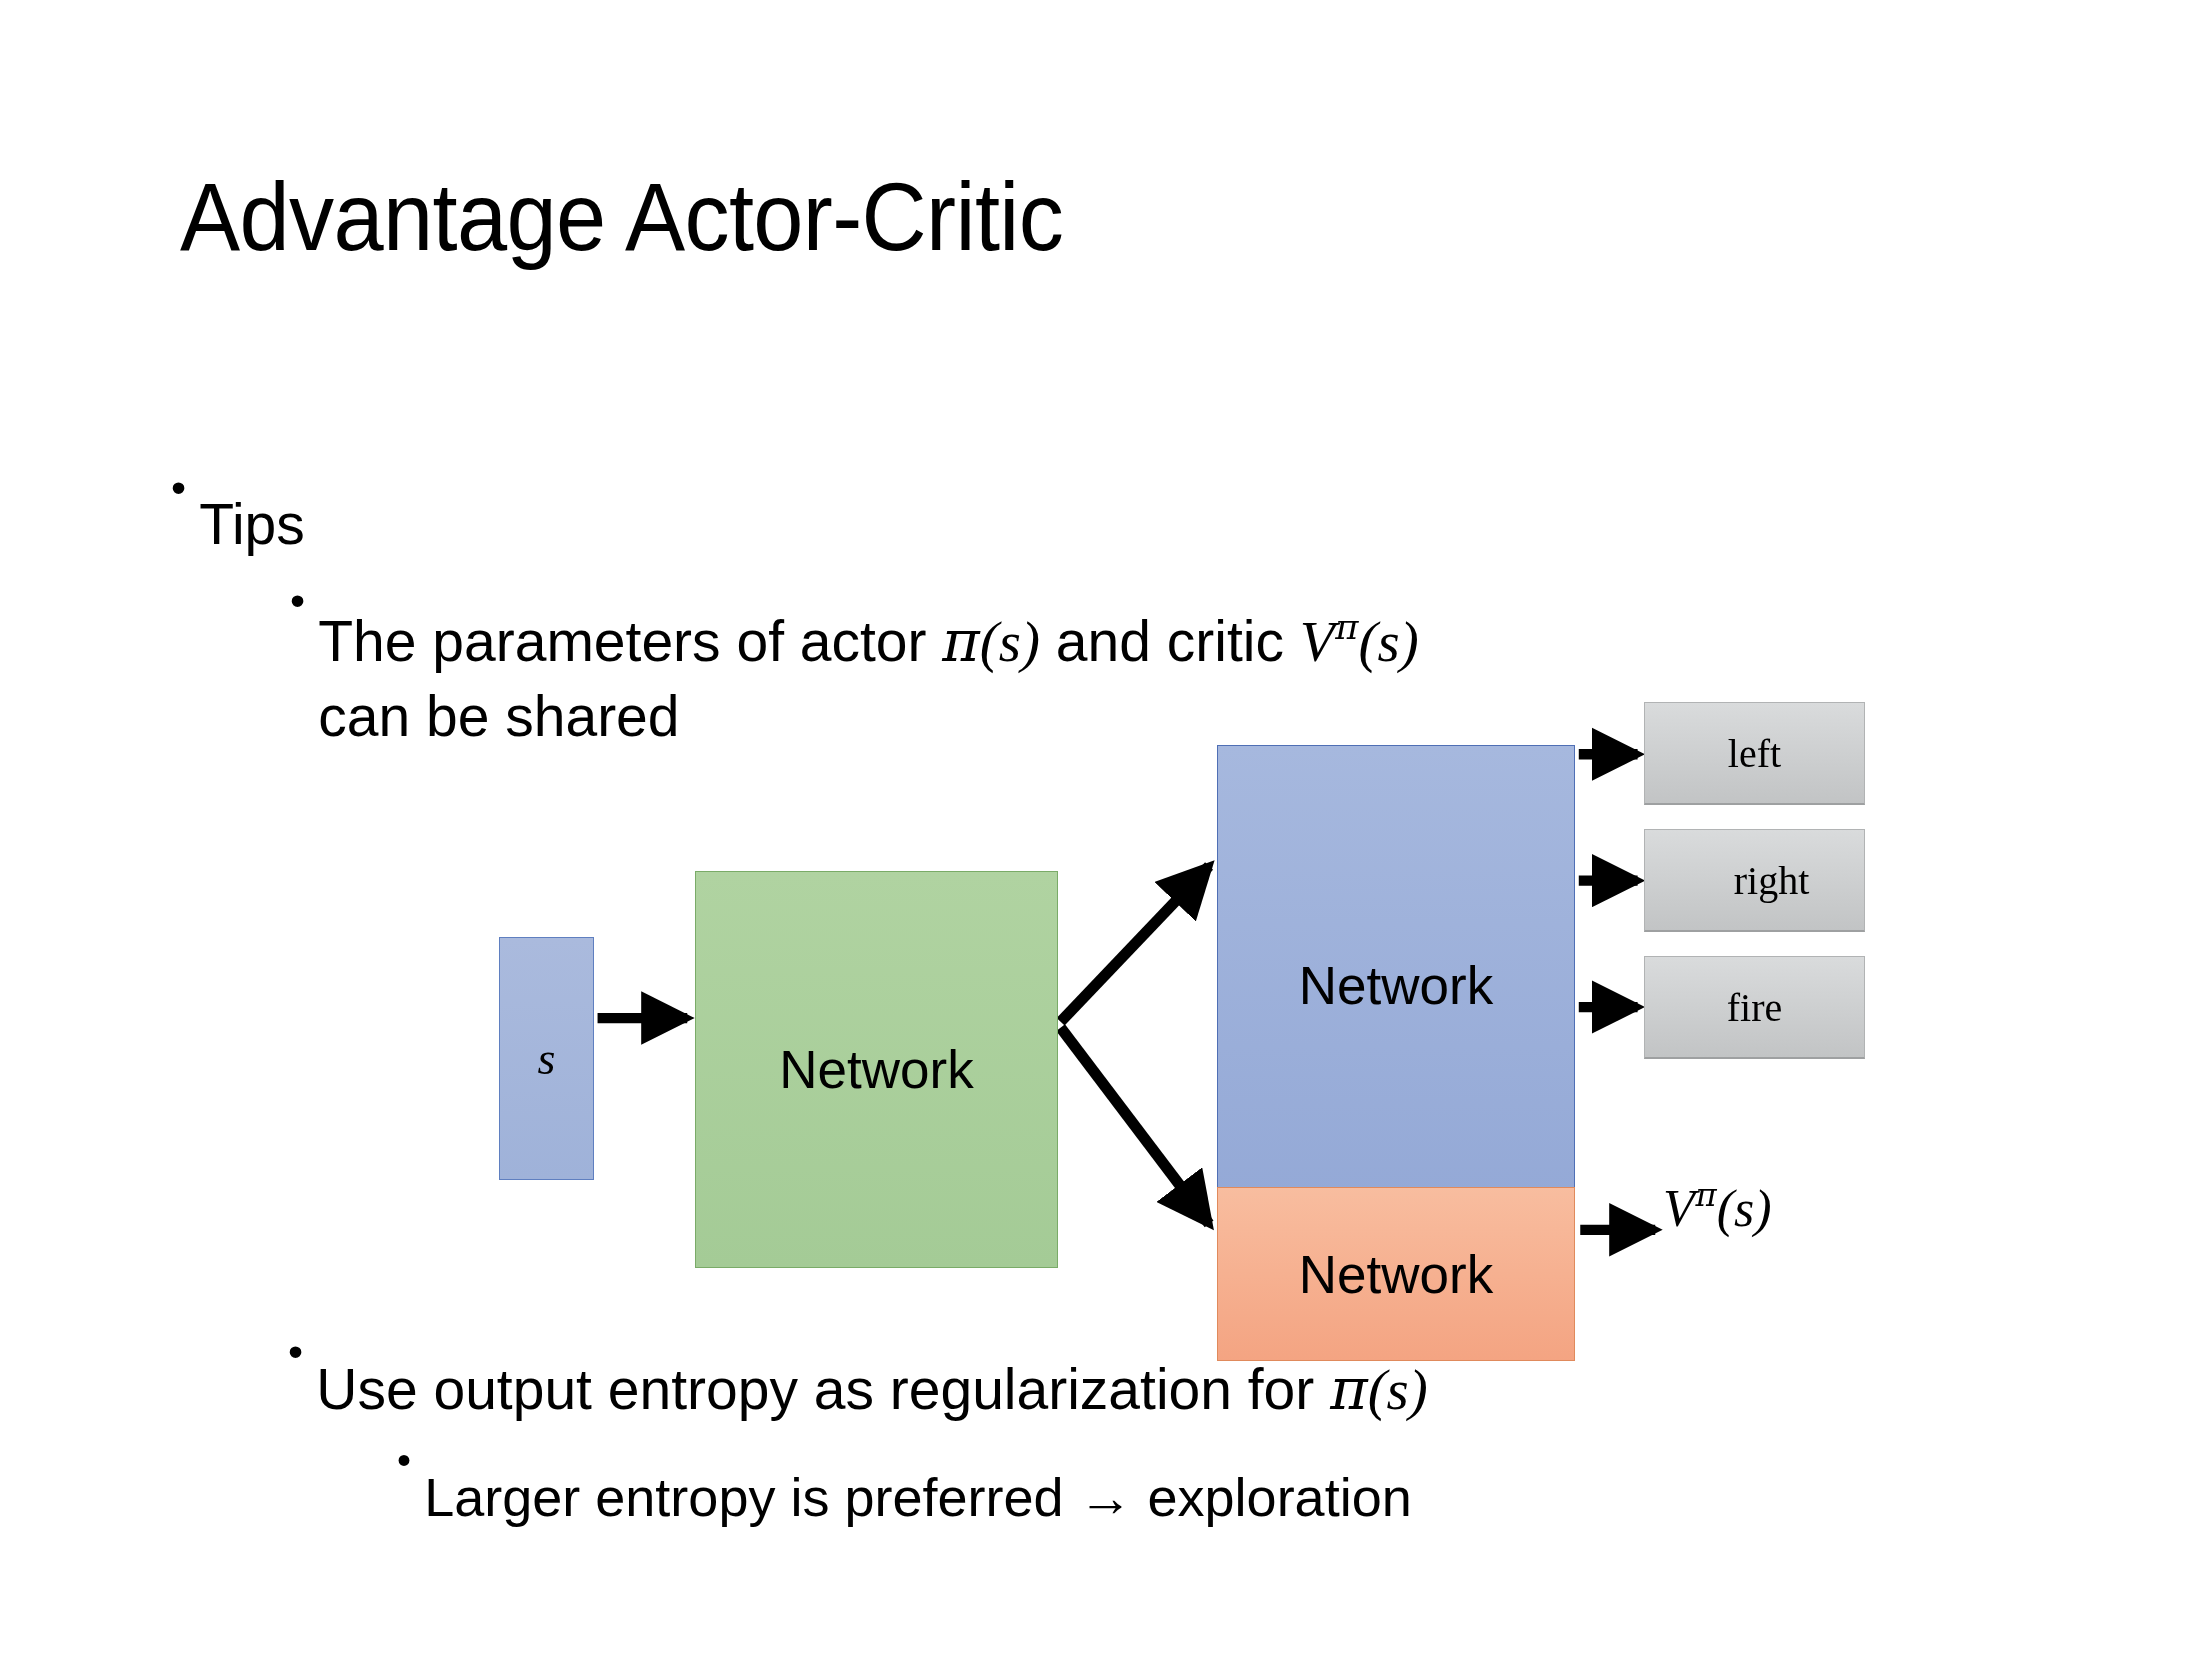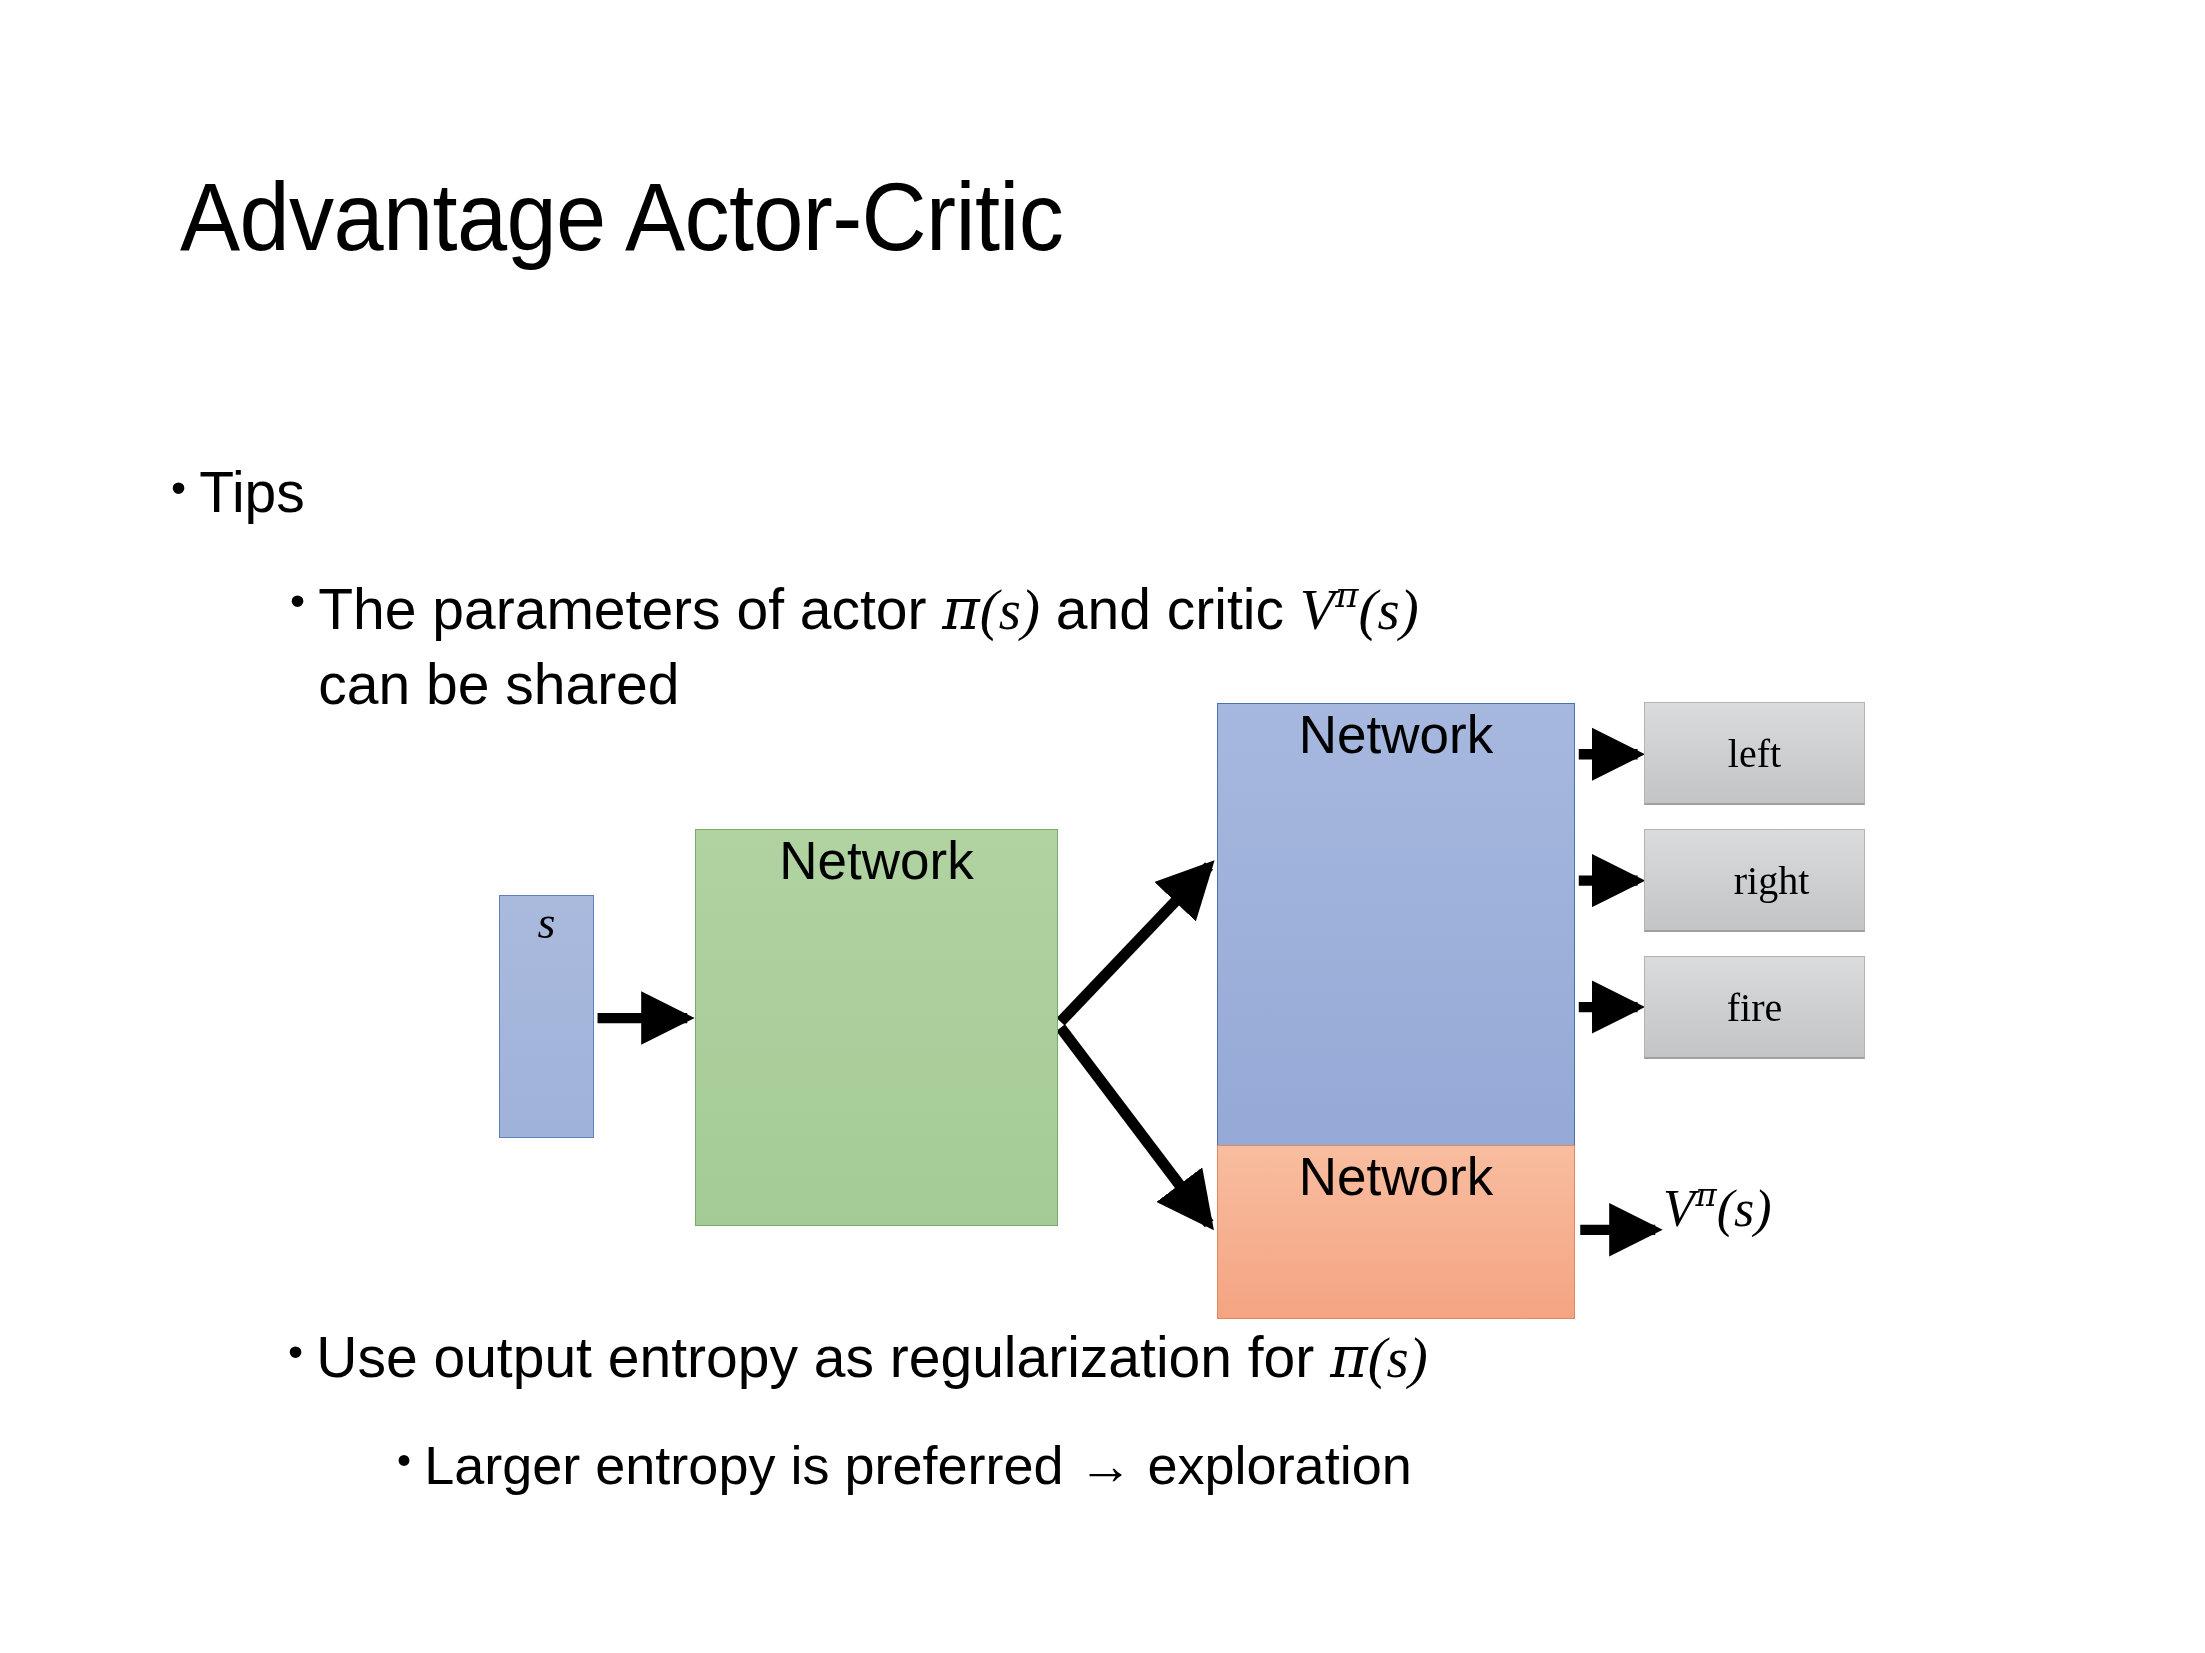--- a/index.html
+++ b/index.html
@@ -39,21 +39,21 @@
     align-items: flex-start;
     color: #000000;
     white-space: nowrap;
   }
   .dot {
     display: inline-block;
     line-height: 1;
     margin-right: 13.2px;
     flex: none;
   }
-  .btext { display: inline-block; }
+  .btext { display: inline-block; margin-top: 32px; }
 
   #b-tips {
     left: 171px;
     top: 459px;
     font-size: 57px;
     line-height: 1.18;
   }
   #b-tips .dot { font-size: 43px; position: relative; top: 7.4px; }
 
   #b-params {
@@ -105,22 +105,24 @@
     position: absolute;
     left: 0;
     top: 0;
     width: 2205px;
     height: 1654px;
     pointer-events: none;
   }
   .node {
     position: absolute;
     display: flex;
+    align-items: center;
     justify-content: center;
     color: #000000;
+    margin-top: 42px;
   }
 
   #node-s {
     left: 499px; top: 895px;
     width: 95px; height: 243px;
     background: linear-gradient(180deg, #aabadd 0%, #9fb2d9 100%);
     border: 1.5px solid #5f7fc0;
     font-size: 46px;
   }
   #node-shared {

